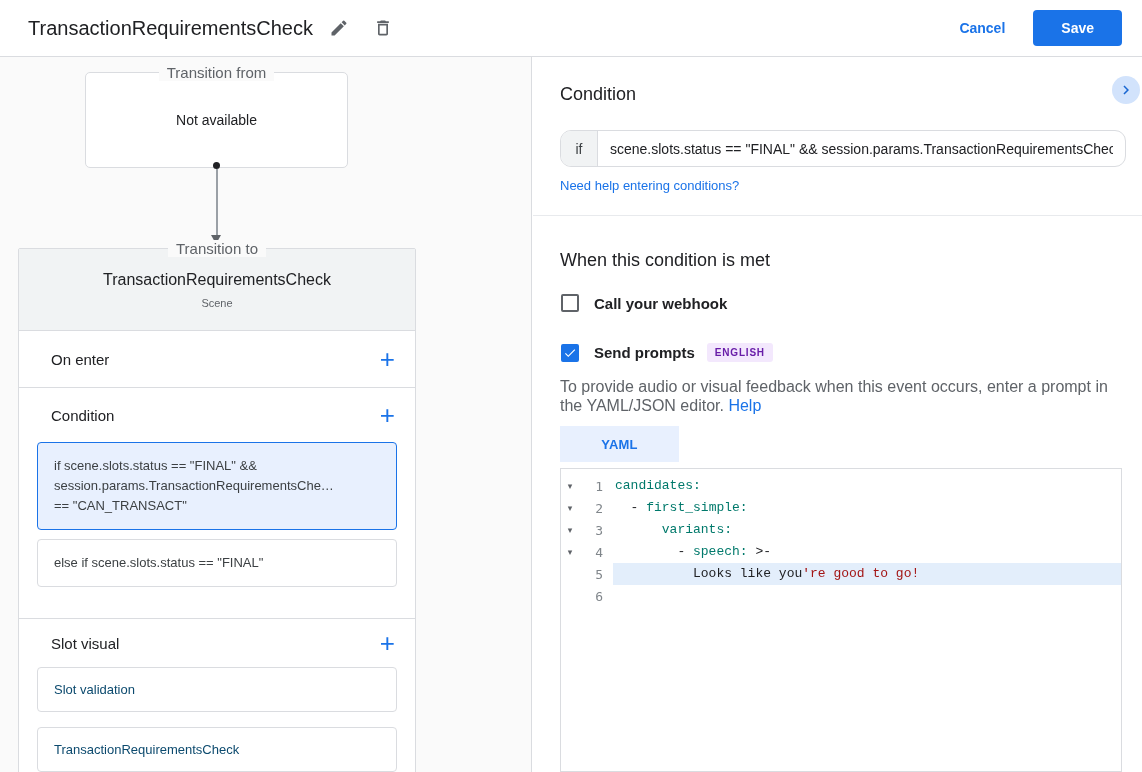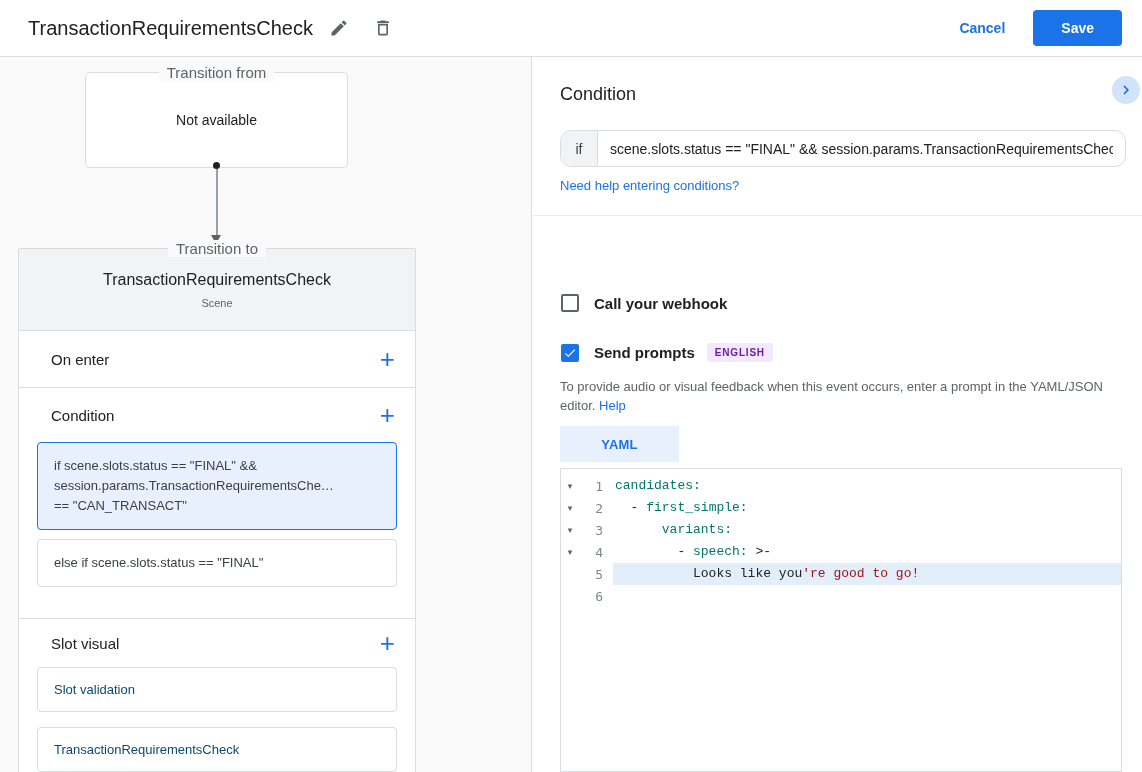--- a/index.html
+++ b/index.html
@@ -142,21 +142,21 @@
   }
   .checkbox.checked svg { width:14px; height:14px; fill:#fff; }
   .check-label { margin-left:15px; font-size:15px; font-weight:bold; color:#202124; }
   .lang-badge {
     margin-left:12px; background:#f3e8fd; color:#681da8; font-size:10px;
     letter-spacing:0.8px; padding:4px 8px; border-radius:3px; font-weight:bold;
   }
 
   .prompt-desc {
     position:absolute; left:27px; top:320px; width:572px;
-    font-size:13px; color:#5f6368; line-height:19px;
+    font-size:16px; color:#5f6368; line-height:19px;
   }
   .inline-link { color:#1a73e8; cursor:pointer; }
 
   .tabs { position:absolute; left:27px; top:369px; display:flex; }
   .tab {
     width:119px; height:36px; display:flex; align-items:center; justify-content:center;
     font-size:13px; font-weight:bold; letter-spacing:0.25px; color:#5f6368; cursor:pointer;
   }
   .tab.active { background:#e8f0fe; color:#1a73e8; }
 
@@ -257,20 +257,21 @@
 
   <div class="cond-row">
     <div class="if-cell">if</div>
     <input class="cond-input" type="text" value="scene.slots.status == &quot;FINAL&quot; &amp;&amp; session.params.TransactionRequirementsCheck == &quot;CAN_TRANSACT&quot;" style="">
   </div>
 
   <div class="help-link">Need help entering conditions?</div>
 
   <div class="rp-divider"></div>
 
+  <div class="rp-heading heading-whenmet">When this condition is met</div>
 
   <div class="check-row row-webhook">
     <div class="checkbox"></div>
     <div class="check-label">Call your webhook</div>
   </div>
 
   <div class="check-row row-prompts">
     <div class="checkbox checked">
       <svg viewBox="0 0 24 24">
           <path d="M9 16.17L4.83 12l-1.42 1.41L9 19 21 7l-1.41-1.41z"></path>

